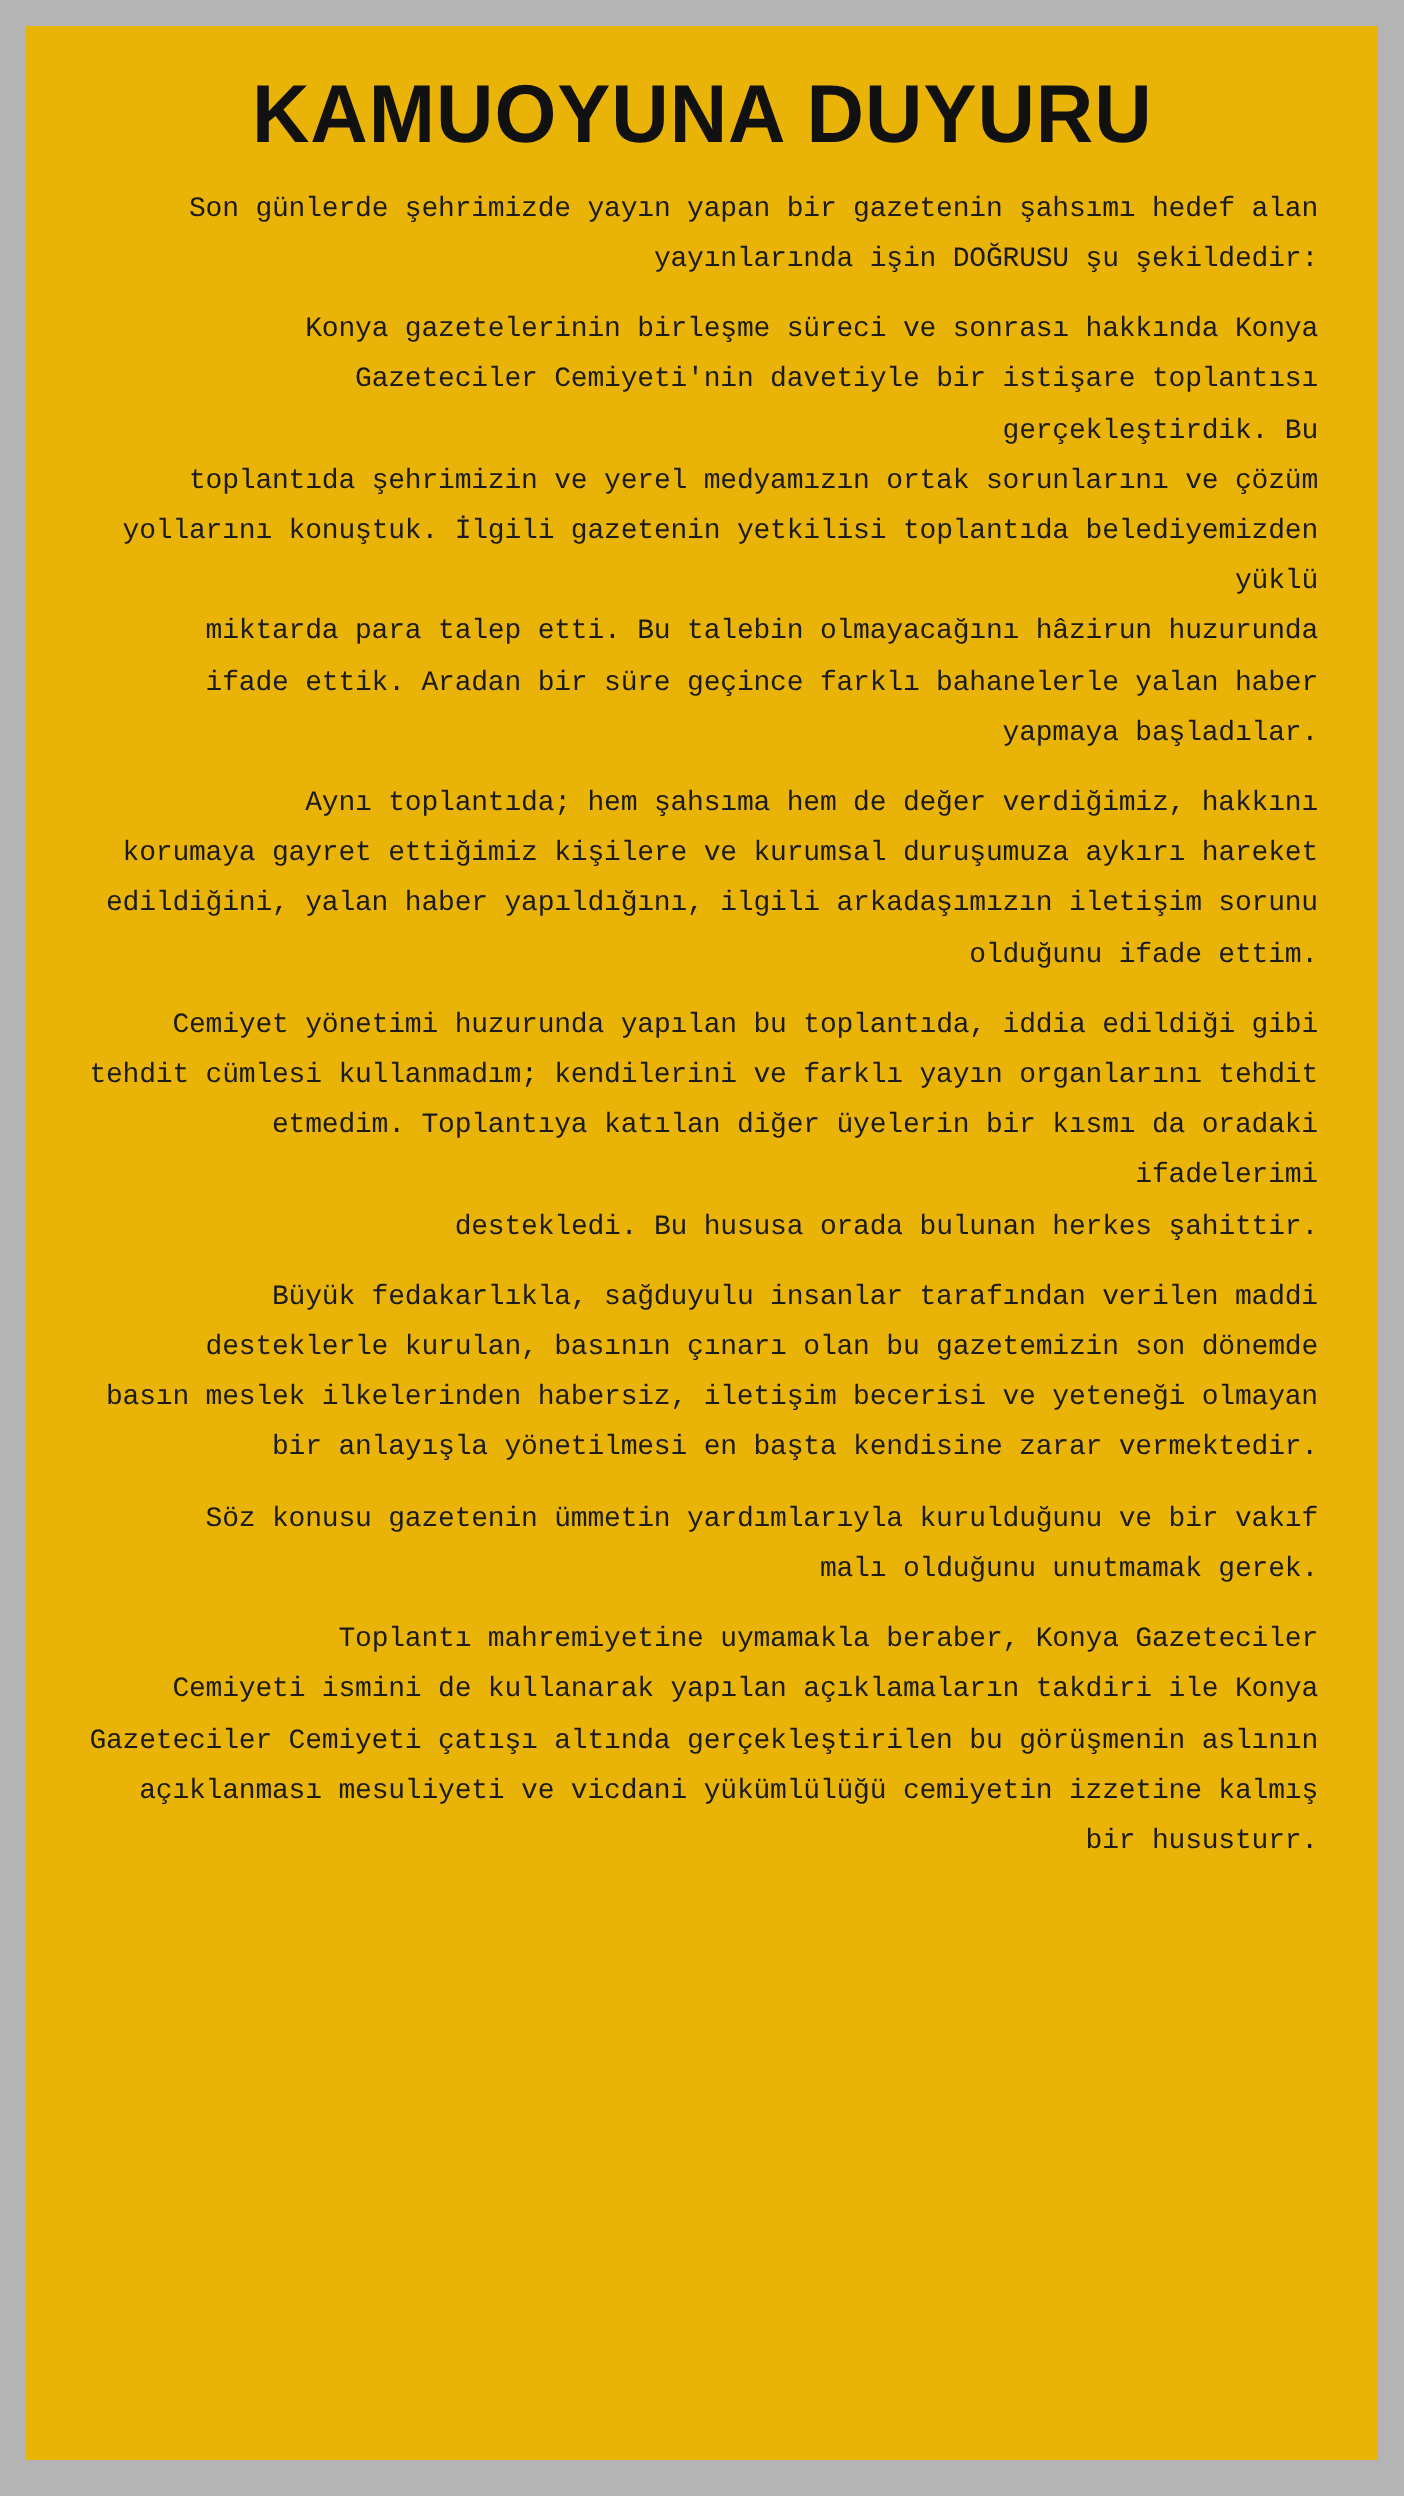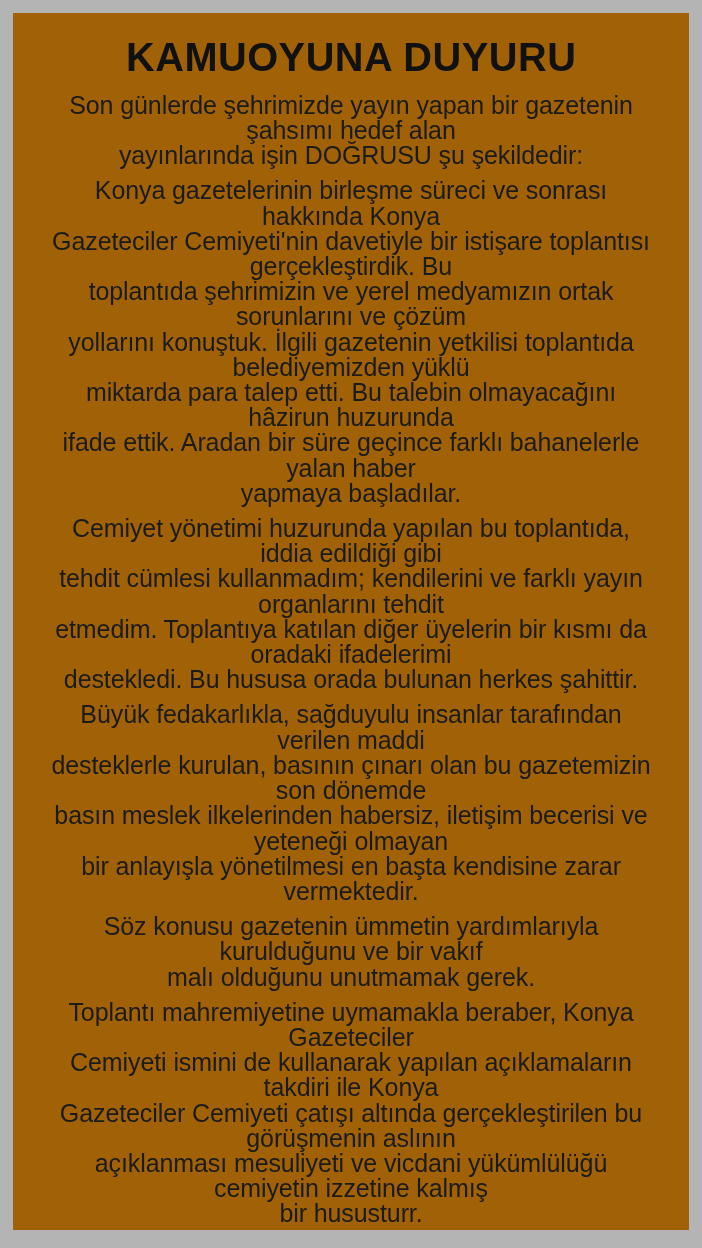--- a/index.html
+++ b/index.html
@@ -20,21 +20,21 @@
   #announcement-frame {
     width: 702px;
     height: 1248px;
     background: #b4b4b4;
     padding: 13px 13px 18px 13px;
   }
 
   #announcement-card {
     width: 100%;
     height: 100%;
-    background: #a16207;
+    background: #eab308;
     padding: 24px 30px 0 30px;
     display: flex;
     flex-direction: column;
     align-items: center;
   }
 
   #page-title {
     font-size: 41px;
     font-weight: 700;
     line-height: 1.02;
@@ -50,28 +50,29 @@
   }
 
   #body-copy {
     width: 100%;
     display: flex;
     flex-direction: column;
     align-items: center;
   }
 
   .paragraph {
-    font-size: 25px;
+    font-size: 14px;
     line-height: 25.2px;
     color: #1b1b1b;
-    text-align: center;
+    text-align: right;
     width: 100%;
     margin-bottom: 10px;
     letter-spacing: -0.1px;
     white-space: pre-line;
+    font-family: Liberation Mono, monospace;
   }
 
   .paragraph:last-of-type { margin-bottom: 0; }
 </style>
 </head>
 <body>
 
 <div id="announcement-frame">
   <article id="announcement-card">
 
@@ -80,20 +81,24 @@
     <section id="body-copy">
         <p class="paragraph">Son günlerde şehrimizde yayın yapan bir gazetenin şahsımı hedef alan
 yayınlarında işin DOĞRUSU şu şekildedir:</p>
         <p class="paragraph">Konya gazetelerinin birleşme süreci ve sonrası hakkında Konya
 Gazeteciler Cemiyeti'nin davetiyle bir istişare toplantısı gerçekleştirdik. Bu
 toplantıda şehrimizin ve yerel medyamızın ortak sorunlarını ve çözüm
 yollarını konuştuk. İlgili gazetenin yetkilisi toplantıda belediyemizden yüklü
 miktarda para talep etti. Bu talebin olmayacağını hâzirun huzurunda
 ifade ettik. Aradan bir süre geçince farklı bahanelerle yalan haber
 yapmaya başladılar.</p>
+        <p class="paragraph">Aynı toplantıda; hem şahsıma hem de değer verdiğimiz, hakkını
+korumaya gayret ettiğimiz kişilere ve kurumsal duruşumuza aykırı hareket
+edildiğini, yalan haber yapıldığını, ilgili arkadaşımızın iletişim sorunu
+olduğunu ifade ettim.</p>
         <p class="paragraph">Cemiyet yönetimi huzurunda yapılan bu toplantıda, iddia edildiği gibi
 tehdit cümlesi kullanmadım; kendilerini ve farklı yayın organlarını tehdit
 etmedim. Toplantıya katılan diğer üyelerin bir kısmı da oradaki ifadelerimi
 destekledi. Bu hususa orada bulunan herkes şahittir.</p>
         <p class="paragraph">Büyük fedakarlıkla, sağduyulu insanlar tarafından verilen maddi
 desteklerle kurulan, basının çınarı olan bu gazetemizin son dönemde
 basın meslek ilkelerinden habersiz, iletişim becerisi ve yeteneği olmayan
 bir anlayışla yönetilmesi en başta kendisine zarar vermektedir.</p>
         <p class="paragraph">Söz konusu gazetenin ümmetin yardımlarıyla kurulduğunu ve bir vakıf
 malı olduğunu unutmamak gerek.</p>

